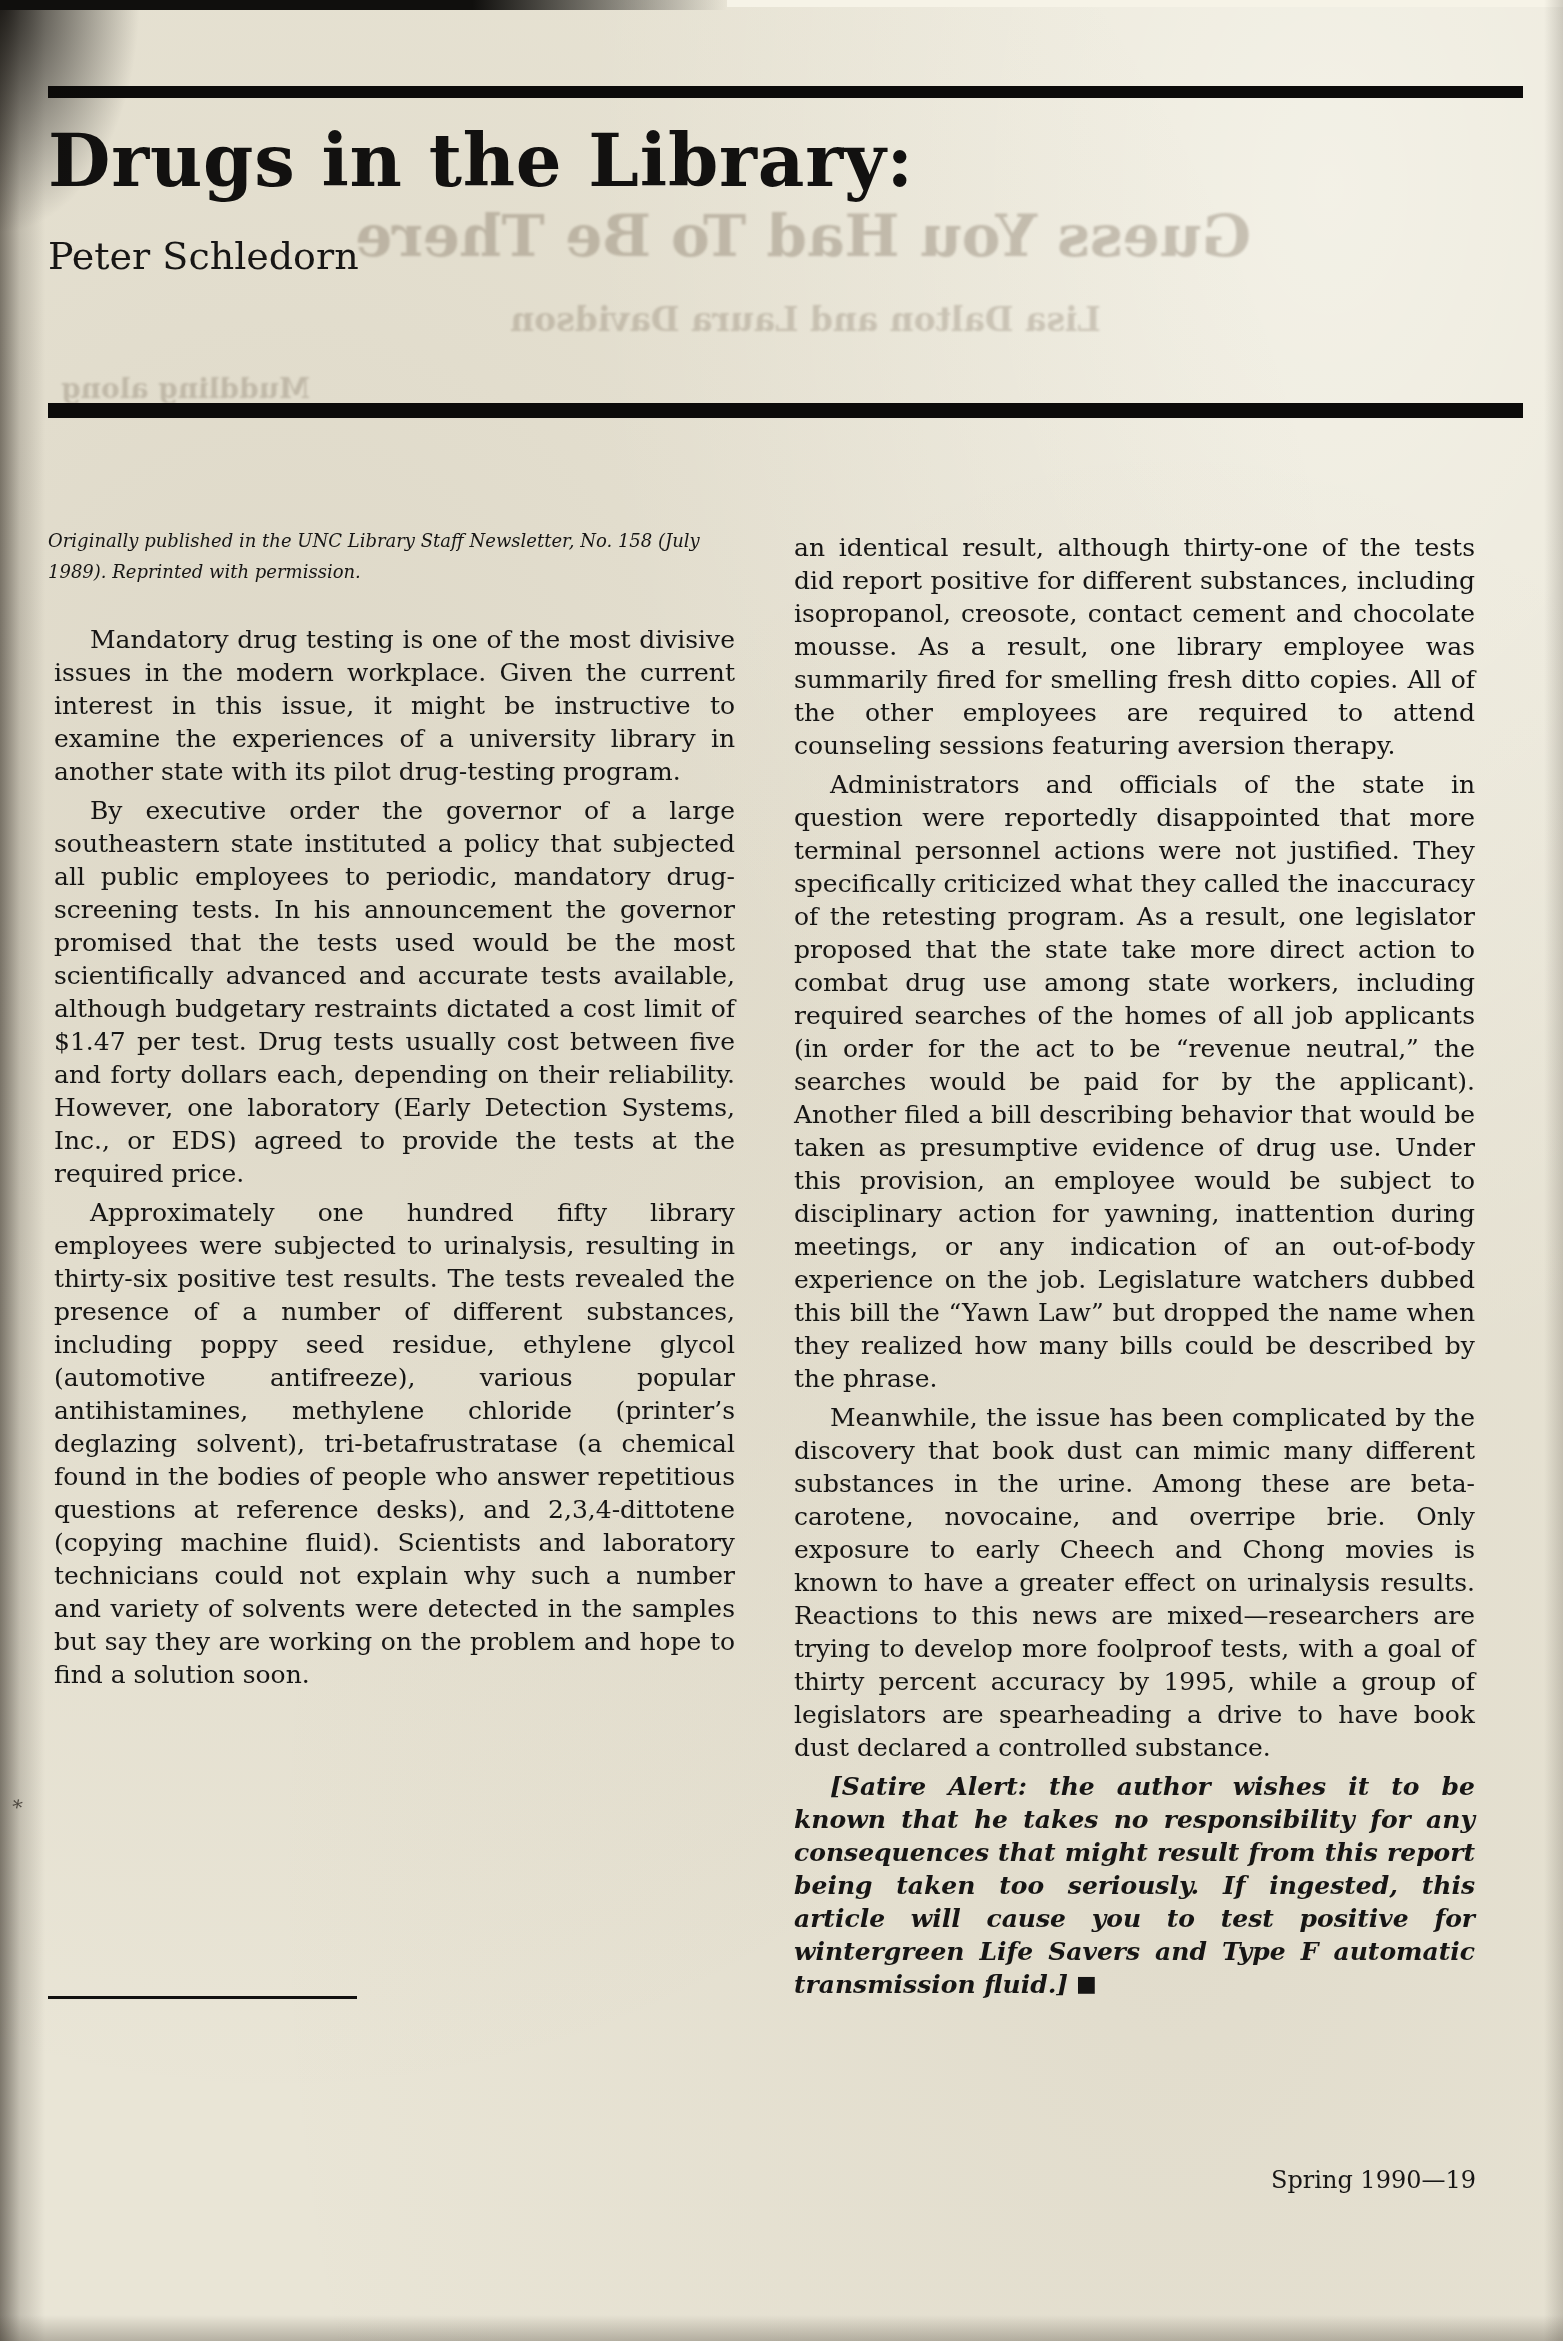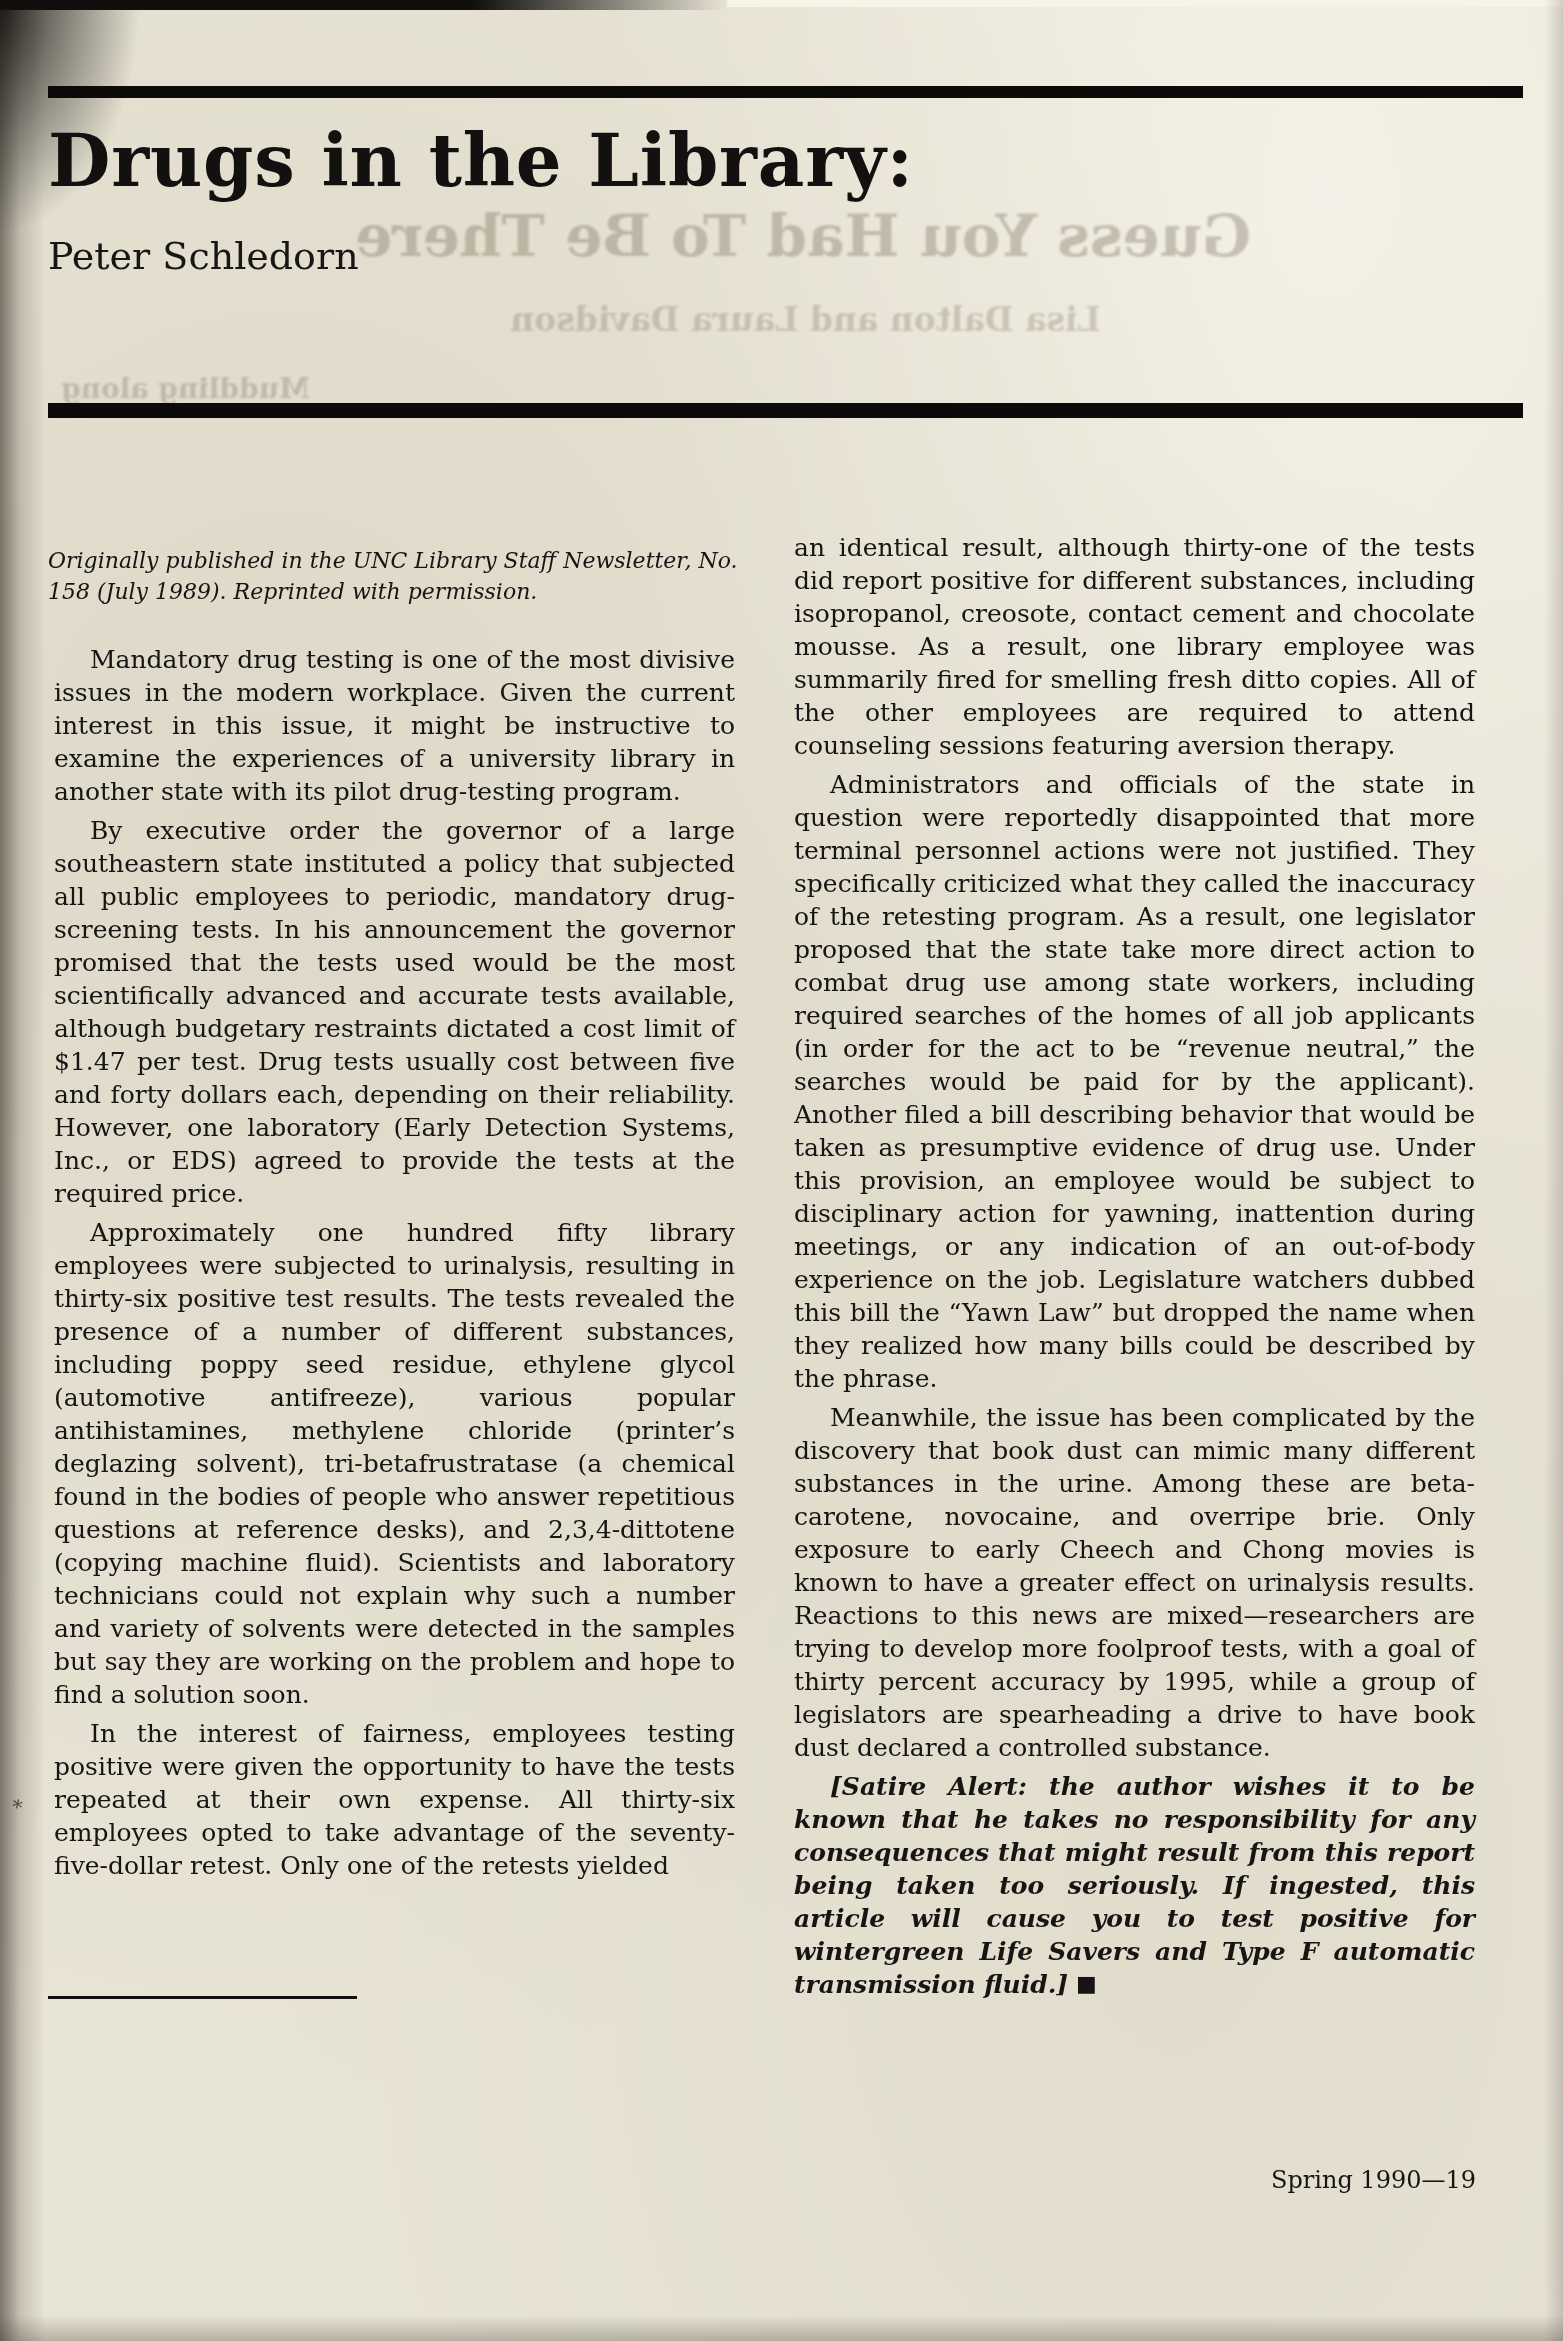--- a/index.html
+++ b/index.html
@@ -78,22 +78,22 @@
   .ghost-byline   { top: 300px; left: 485px; width: 641px;  text-align: center; font-size: 33px; color: rgba(108,94,74,0.26); }
   .ghost-section  { top: 372px; left: 52px;  width: 258px;  text-align: left;  font-size: 28px; color: rgba(108,94,74,0.28); }
 
   
   .columns {
     position: absolute; top: 525px; left: 48px; width: 1433px;
     display: flex; gap: 47px;
   }
   .col { width: 693px; text-align: justify; }
   .attribution {
-    font-style: italic; font-size: 22px; line-height: 31px;
-    margin-bottom: 36px; text-align: left; margin-top: 20px;
+    font-style: italic; font-size: 18px; line-height: 31px;
+    margin-bottom: 36px; text-align: left;
   }
   .col p {
     margin: 6px; font-size: 25px; line-height: 33px; text-indent: 36px;
   }
   .col p.continuation { text-indent: 0; }
   .col p.satire { font-style: italic; font-weight: bold; }
   .end-mark {
     font-style: normal; font-size: 22px; margin-left: 7.8px;
     position: relative; top: -1.6px;
   }
@@ -130,21 +130,20 @@
     <div class="byline">Peter Schledorn</div>
   </div>
   <div class="rule-bottom"></div>
 
   <div class="columns">
     <div class="col">
       <div class="attribution">Originally published in the UNC Library Staff Newsletter, No. 158 (July 1989). Reprinted with permission.</div>
       <p>Mandatory drug testing is one of the most divisive issues in the modern workplace. Given the current interest in this issue, it might be instructive to examine the experiences of a university library in another state with its pilot drug-testing program.</p>
       <p>By executive order the governor of a large southeastern state instituted a policy that subjected all public employees to periodic, mandatory drug-screening tests. In his announcement the governor promised that the tests used would be the most scientifically advanced and accurate tests available, although budgetary restraints dictated a cost limit of $1.47 per test. Drug tests usually cost between five and forty dollars each, depending on their reliability. However, one laboratory (Early Detection Systems, Inc., or EDS) agreed to provide the tests at the required price.</p>
       <p>Approximately one hundred fifty library employees were subjected to urinalysis, resulting in thirty-six positive test results. The tests revealed the presence of a number of different substances, including poppy seed residue, ethylene glycol (automotive antifreeze), various popular antihistamines, methylene chloride (printer’s deglazing solvent), tri-betafrustratase (a chemical found in the bodies of people who answer repetitious questions at reference desks), and 2,3,4-dittotene (copying machine fluid). Scientists and laboratory technicians could not explain why such a number and variety of solvents were detected in the samples but say they are working on the problem and hope to find a solution soon.</p>
-      <p>In the interest of fairness, employees testing positive were given the opportunity to have the tests repeated at their own expense. All thirty-six employees opted to take advantage of the seventy-five-dollar retest. Only one of the retests yielded</p>
     </div>
     <div class="col">
       <p class="continuation">an identical result, although thirty-one of the tests did report positive for different substances, including isopropanol, creosote, contact cement and chocolate mousse. As a result, one library employee was summarily fired for smelling fresh ditto copies. All of the other employees are required to attend counseling sessions featuring aversion therapy.</p>
       <p>Administrators and officials of the state in question were reportedly disappointed that more terminal personnel actions were not justified. They specifically criticized what they called the inaccuracy of the retesting program. As a result, one legislator proposed that the state take more direct action to combat drug use among state workers, including required searches of the homes of all job applicants (in order for the act to be “revenue neutral,” the searches would be paid for by the applicant). Another filed a bill describing behavior that would be taken as presumptive evidence of drug use. Under this provision, an employee would be subject to disciplinary action for yawning, inattention during meetings, or any indication of an out-of-body experience on the job. Legislature watchers dubbed this bill the “Yawn Law” but dropped the name when they realized how many bills could be described by the phrase.</p>
       <p>Meanwhile, the issue has been complicated by the discovery that book dust can mimic many different substances in the urine. Among these are beta-carotene, novocaine, and overripe brie. Only exposure to early Cheech and Chong movies is known to have a greater effect on urinalysis results. Reactions to this news are mixed—researchers are trying to develop more foolproof tests, with a goal of thirty percent accuracy by 1995, while a group of legislators are spearheading a drive to have book dust declared a controlled substance.</p>
       <p class="satire"><span>[Satire Alert: the author wishes it to be known that he takes no responsibility for any consequences that might result from this report being taken too seriously. If ingested, this article will cause you to test positive for wintergreen Life Savers and Type F automatic transmission fluid.]</span><span class="end-mark">■</span></p>
     </div>
   </div>
 
   <div class="bio-block">

